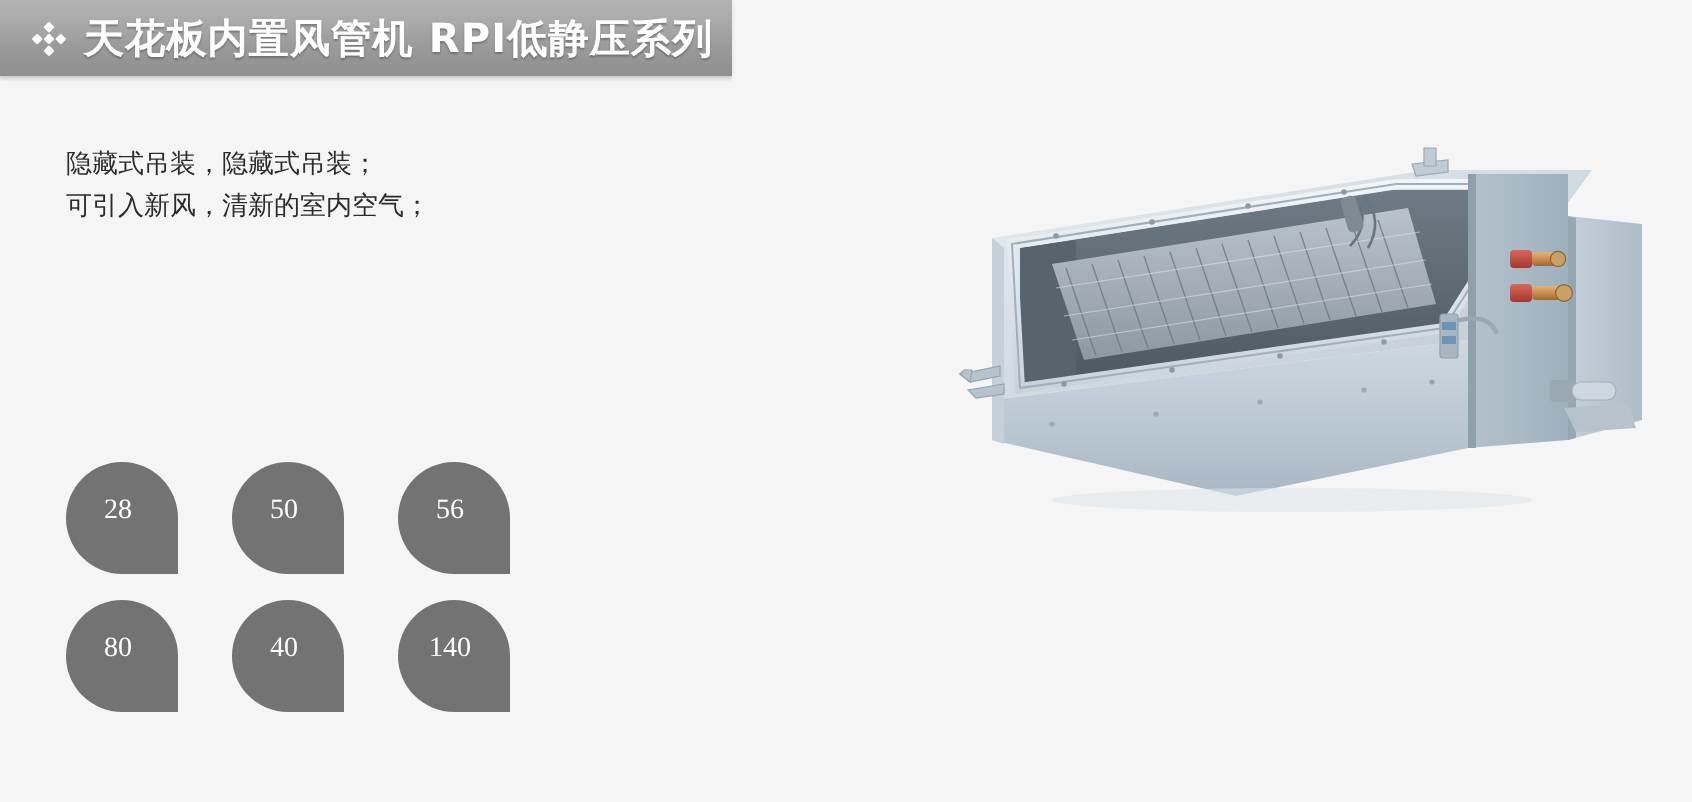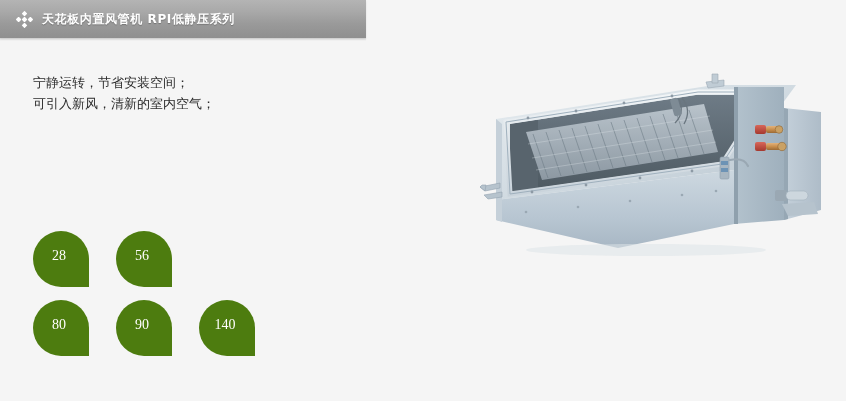--- a/index.html
+++ b/index.html
@@ -47,21 +47,21 @@
   .move-icon {
     width: 17px;
     height: 17px;
     flex: 0 0 17px;
     position: relative;
     margin-right: 9px;
   }
 
   .header-title {
     color: #ffffff;
-    font-size: 12px;
+    font-size: 20px;
     font-weight: bold;
     letter-spacing: 0.6px;
     white-space: nowrap;
     text-shadow: 0 1px 1px rgba(0,0,0,0.25);
     font-family: "DejaVu Sans", "Liberation Sans", sans-serif;
   }
 
   
   .feature-list {
     position: absolute;
@@ -87,21 +87,21 @@
 
   .badge-row {
     display: flex;
     margin-bottom: 13px;
   }
 
   .badge {
     width: 56px;
     height: 56px;
     margin-right: 27px;
-    background: #4d7c0f;
+    background: #737373;
     border-radius: 50% 50% 0 50%;
     display: flex;
     align-items: center;
     justify-content: center;
     color: #ffffff;
     font-size: 14px;
     font-family: "Liberation Serif", "DejaVu Serif", serif;
     line-height: 1;
     padding-bottom: 6px;
     padding-right: 4px;
@@ -131,32 +131,33 @@
         <rect x="6.5" y="12.4" width="4" height="4" rx="0.6" transform="rotate(45 8.5 14.4)"></rect>
         <rect x="0.6" y="6.5" width="4" height="4" rx="0.6" transform="rotate(45 2.6 8.5)"></rect>
         <rect x="12.4" y="6.5" width="4" height="4" rx="0.6" transform="rotate(45 14.4 8.5)"></rect>
       </g>
     </svg>
   </span>
   <span class="header-title">天花板内置风管机  RPI低静压系列</span>
 </div>
 
 <div class="feature-list">
-  <div class="feature-line">宁静运转，节省安装空间；</div>
+  <div class="feature-line">隐藏式吊装，隐藏式吊装；</div>
   <div class="feature-line">可引入新风，清新的室内空气；</div>
 </div>
 
 <div class="badge-grid">
   <div class="badge-row">
     <div class="badge">28</div>
+    <div class="badge">50</div>
     <div class="badge">56</div>
   </div>
   <div class="badge-row">
     <div class="badge">80</div>
-    <div class="badge">90</div>
+    <div class="badge">40</div>
     <div class="badge">140</div>
   </div>
 </div>
 
 <div class="product-photo">
   <svg viewBox="0 0 380 215" preserveAspectRatio="none" aria-hidden="true">
     <defs>
       <linearGradient id="gTop" x1="0" y1="0" x2="1" y2="1">
         <stop offset="0%" stop-color="#e6ecf0"></stop>
         <stop offset="55%" stop-color="#cfd9e0"></stop>

